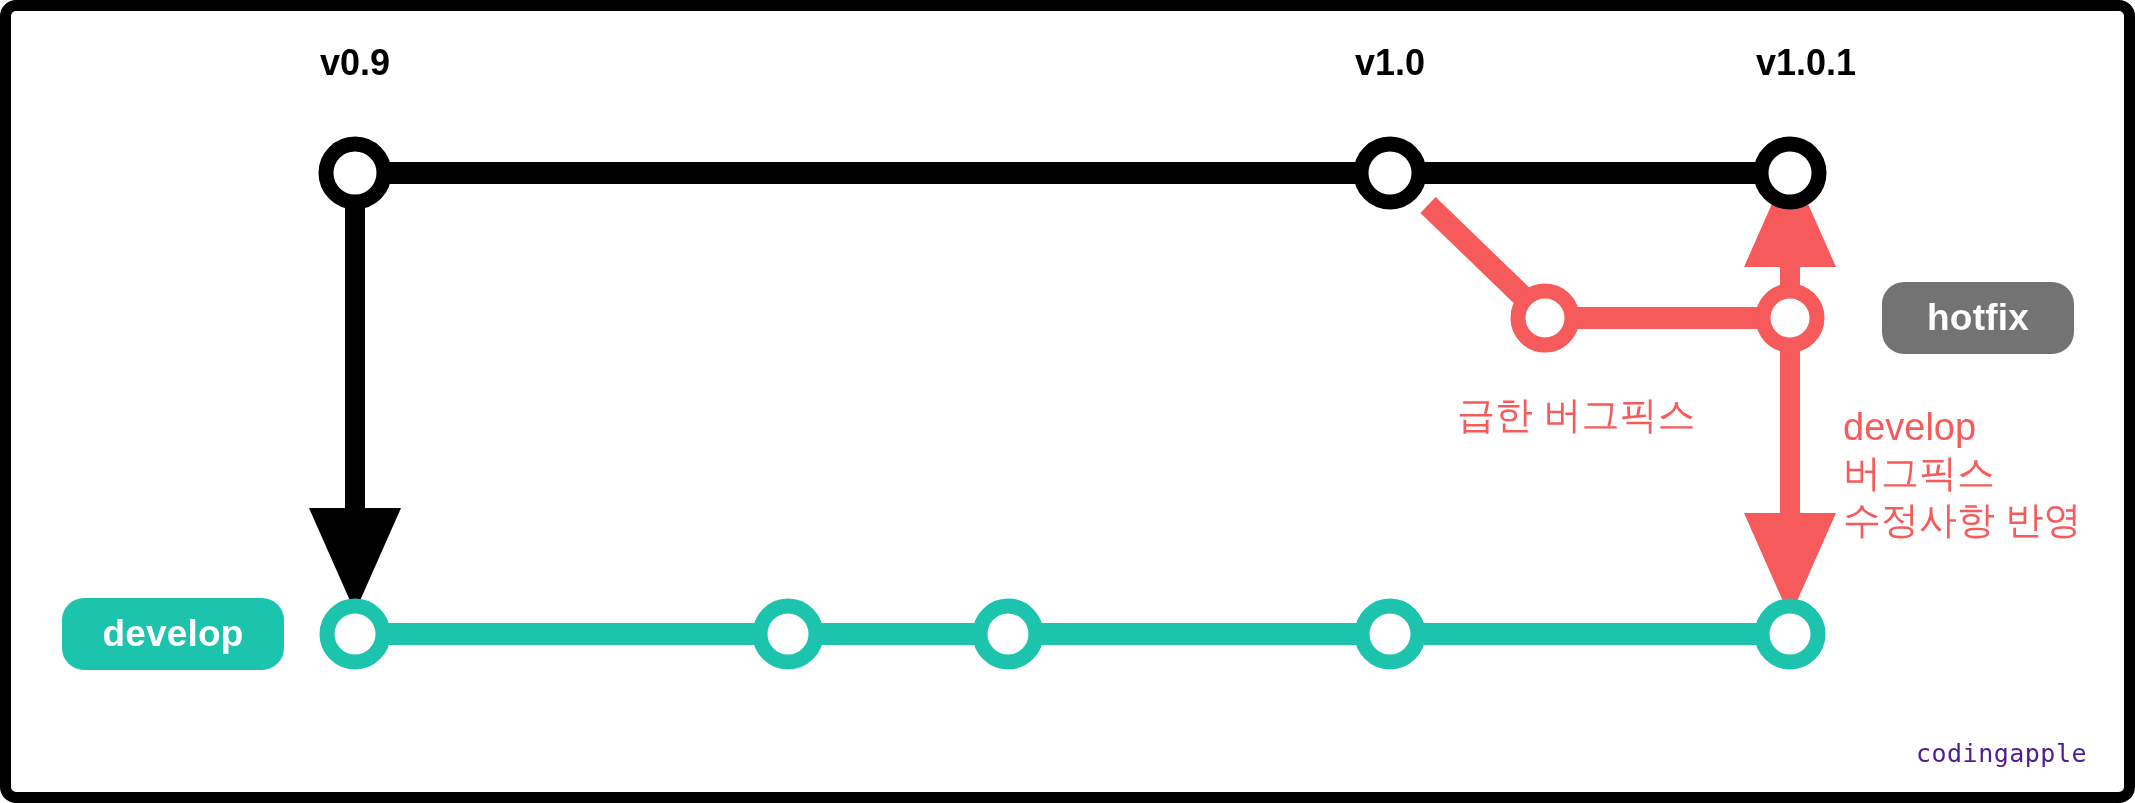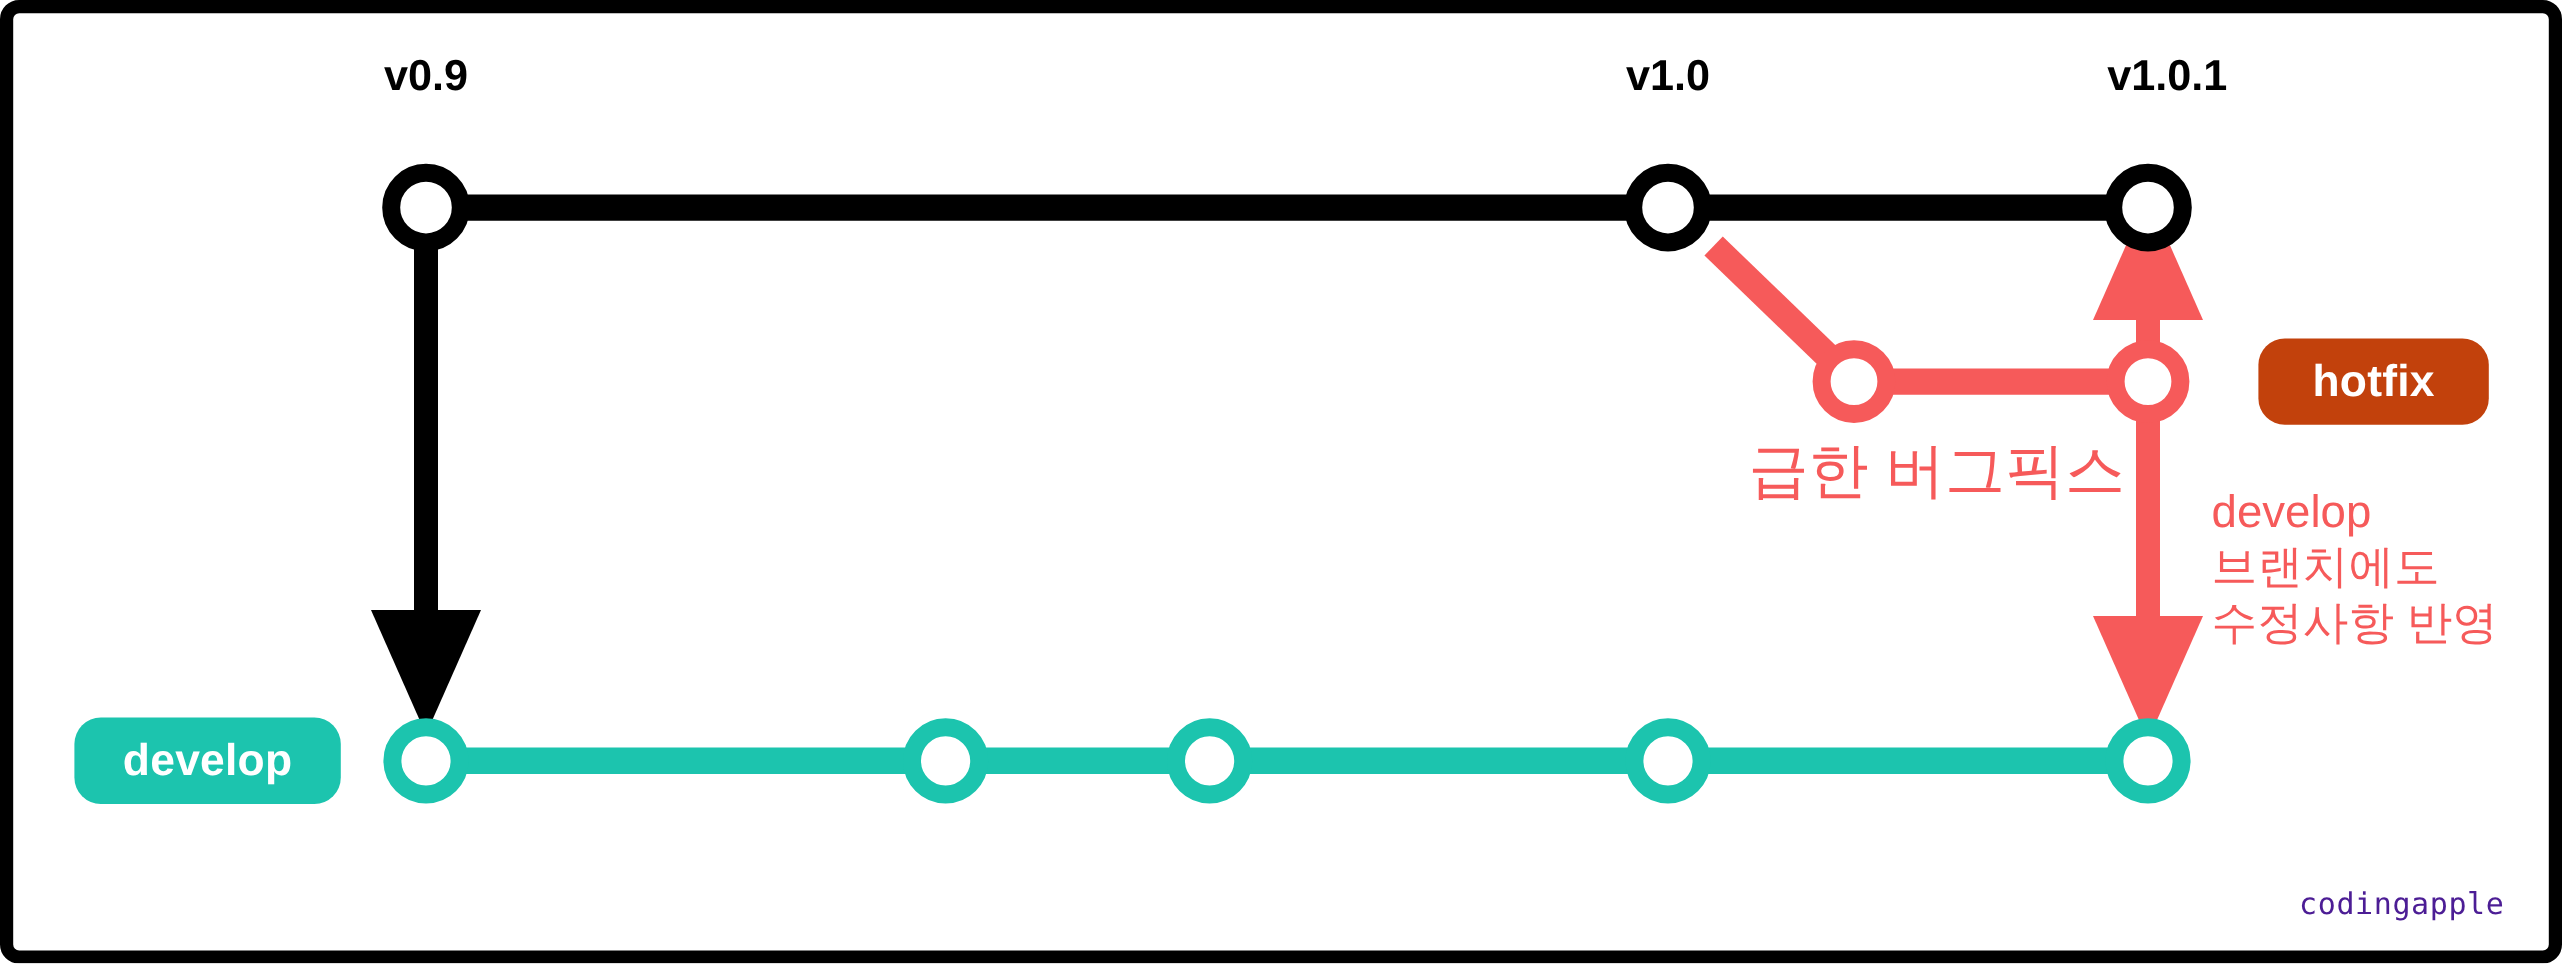--- a/index.html
+++ b/index.html
@@ -55,21 +55,21 @@
     width: 222px;
     height: 72px;
     background: #1CC4AE;
     font-size: 37px;
   }
   .pill-hotfix {
     left: 1882px;
     top: 282px;
     width: 192px;
     height: 72px;
-    background: #c2410c;
+    background: #737373;
     font-size: 37px;
   }
   
   .vtag {
     position: absolute;
     color: #000000;
     font-size: 36px;
     font-weight: 700;
     transform: translateX(-50%);
     white-space: nowrap;
@@ -77,22 +77,22 @@
   
   .annot {
     position: absolute;
     color: #F65A5A;
     font-weight: 400;
     white-space: nowrap;
     line-height: 1.22;
   }
   .annot-bugfix {
     left: 1457px;
-    top: 362px;
-    font-size: 50px;
+    top: 392px;
+    font-size: 38px;
   }
   .annot-merge {
     left: 1843px;
     top: 404px;
     font-size: 38px;
   }
   .annot-merge div { display: block; }
   
   .watermark {
     position: absolute;
@@ -174,20 +174,20 @@
   <div class="vtag" style="left:1390px; top:42px;text-align:right;">v1.0</div>
   <div class="vtag" style="left:1790px; top:42px;margin-left:16px;">v1.0.1</div>
 
   <div class="pill pill-develop">develop</div>
   <div class="pill pill-hotfix">hotfix</div>
 
   <div class="annot annot-bugfix">급한 버그픽스</div>
 
   <div class="annot annot-merge">
     <div>develop</div>
-    <div>브랜치에도</div>
+    <div>버그픽스</div>
     <div>수정사항 반영</div>
   </div>
 
   <div class="watermark">codingapple</div>
 
   <div id="frame"></div>
 </div>
 
 </body></html>

